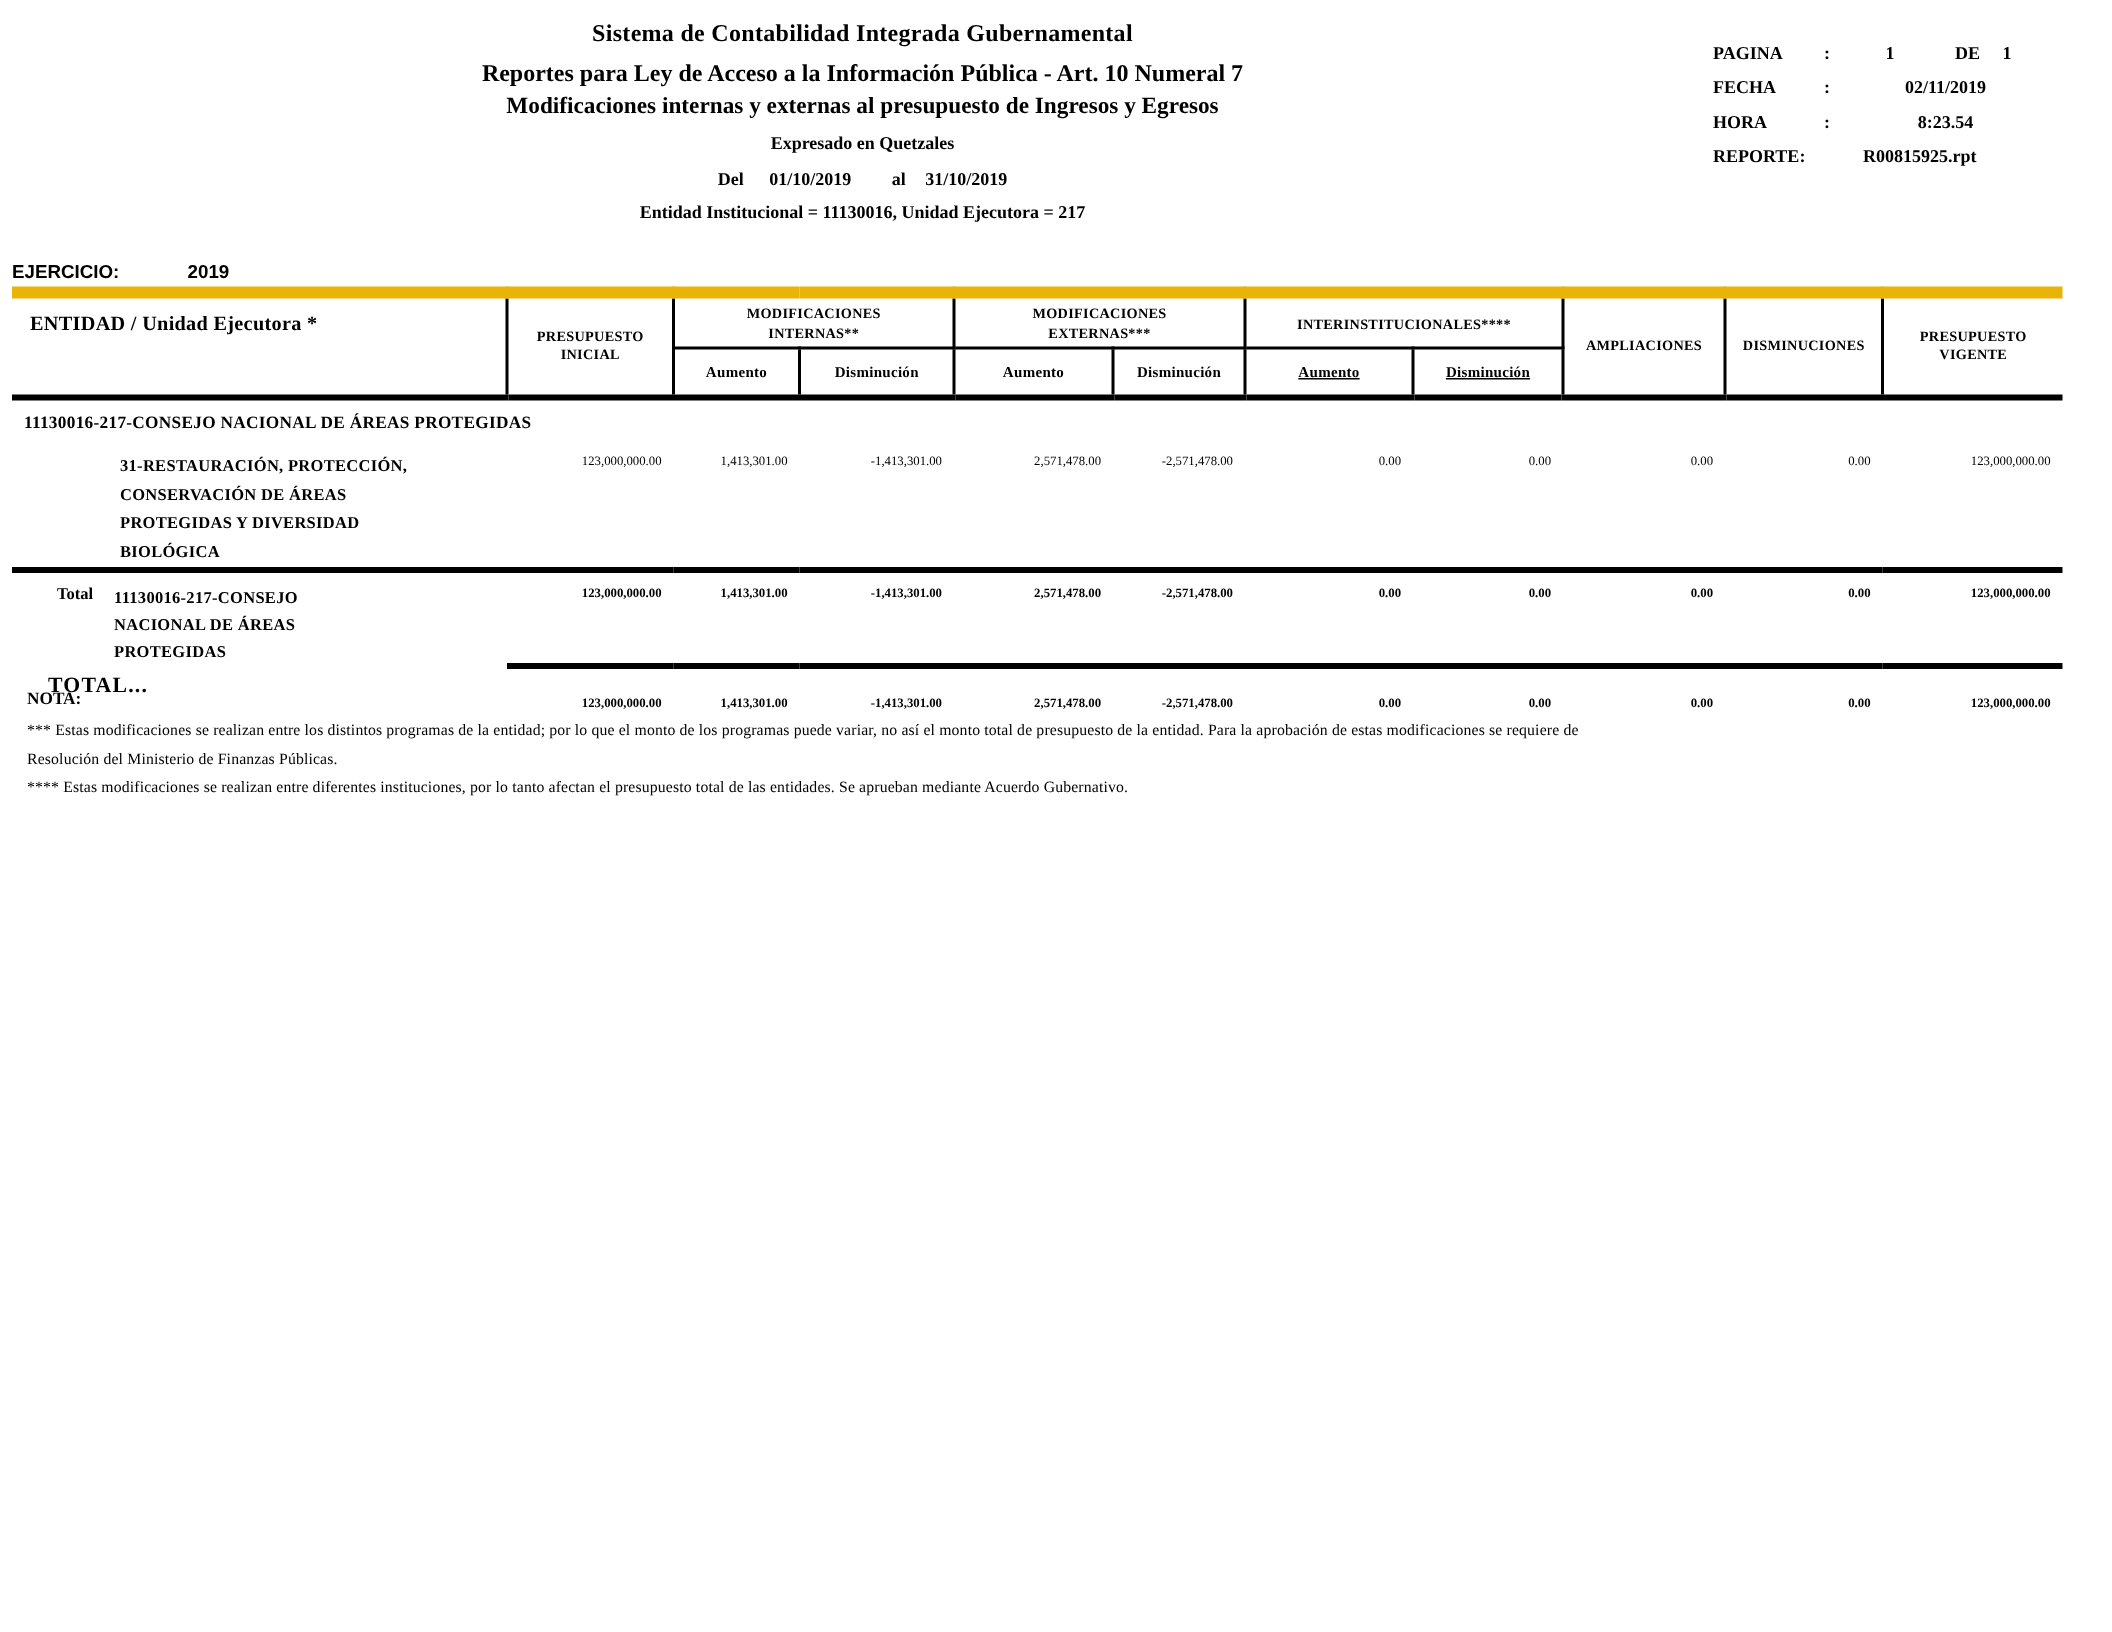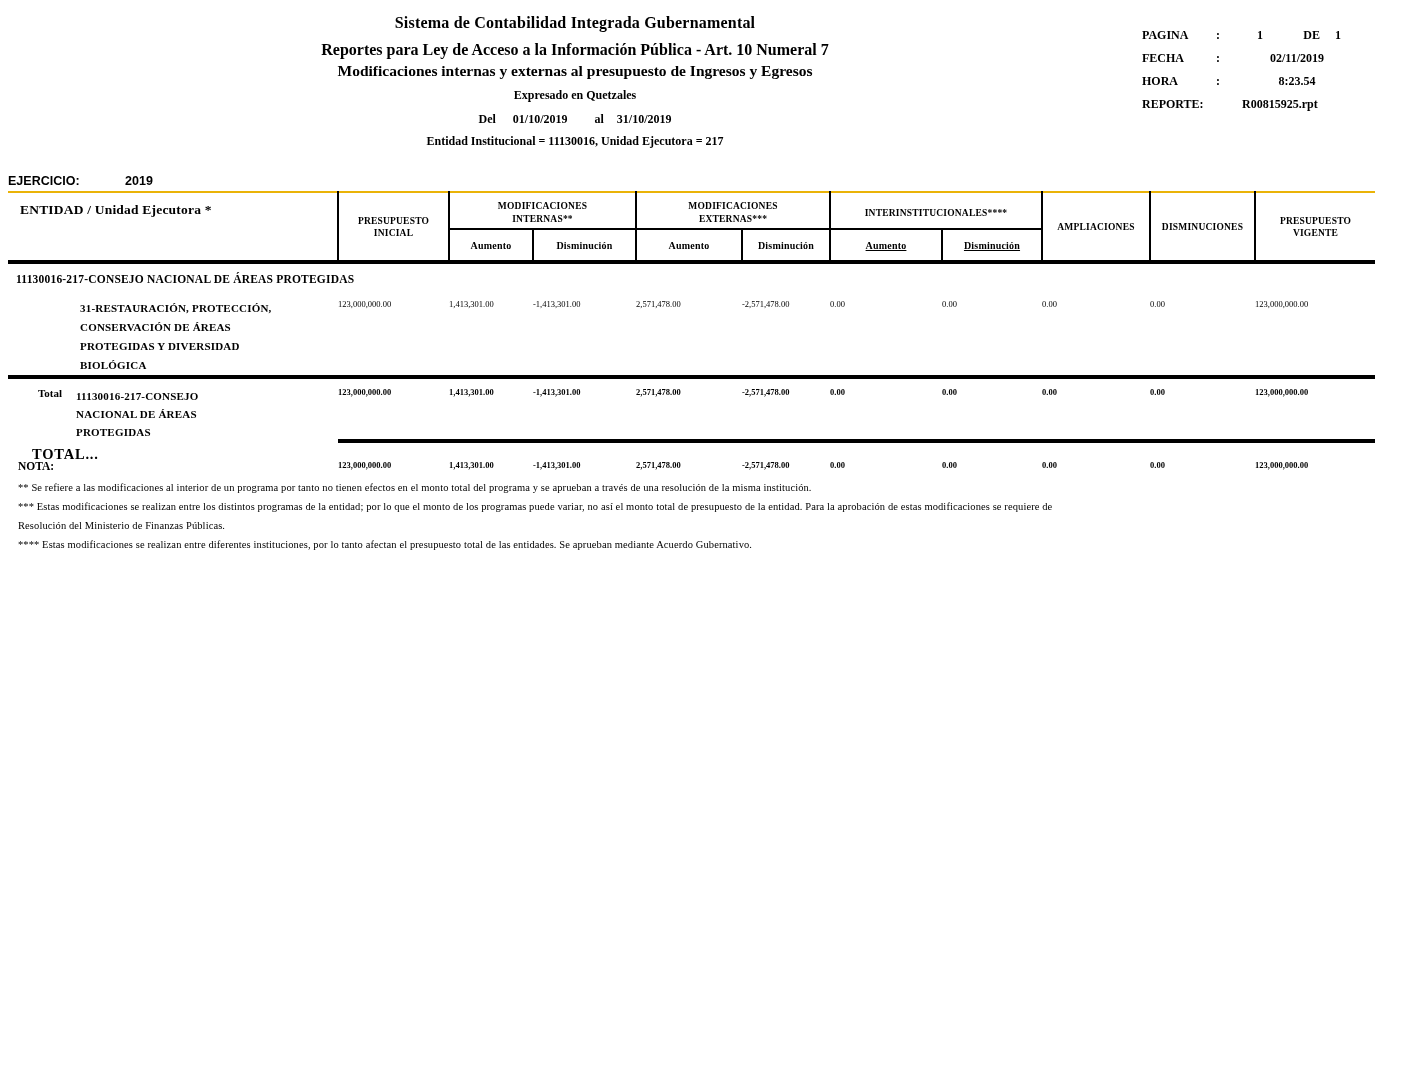--- a/index.html
+++ b/index.html
@@ -35,41 +35,41 @@
   .meta-val-1 { width:36px; text-align:center; }
   .meta-de { width:42px; text-align:right; }
   .meta-rep-label { width:100px; }
   .meta-rep-val { text-align:left; }
 
   
   .ejercicio { position:absolute; left:8px; top:174px; font-family:"Liberation Sans", sans-serif; font-size:12.5px; font-weight:bold; }
   .ejercicio .val { margin-left:42px; }
 
   
-  table.report { position:absolute; left:8px; top:191px; width:1367px; border-collapse:collapse; table-layout:fixed; border-top:2px solid #eab308; }
+  table.report { position:absolute; left:8px; top:191px; width:1367px; border-collapse:collapse; table-layout:fixed; border-top:8px solid #eab308; }
   table.report th, table.report td { overflow:hidden; }
 
   thead th {
     font-weight:bold; font-size:9.5px; text-align:center; vertical-align:middle;
     border-right:2px solid #000; letter-spacing:0.2px;
   }
   thead th.no-r { border-right:none; }
   thead tr.h1 th.span2 { border-bottom:4px solid #000; }
   thead tr.h1 th.grp { height:37px; border-bottom:2px solid #000; padding-top:4px; vertical-align:middle; }
   thead tr.h2 th { height:33px; border-bottom:4px solid #000; font-weight:bold; font-size:10px; }
   th.c-entidad {
     text-align:left; vertical-align:top; padding:9px 0 0 12px;
     font-size:13.5px; letter-spacing:0.2px;
   }
   th .narrow { display:inline-block; max-width:92px; line-height:12px; }
   th .narrow-g { display:inline-block; max-width:118px; line-height:13px; }
   .ul { text-decoration:underline; }
 
   tbody td { vertical-align:top; }
-  td.num { font-size:8.5px; padding-right:8px; white-space:nowrap; }
+  td.num { text-align:right; font-size:8.5px; padding-right:8px; white-space:nowrap; }
 
   tr.group-row td { height:28px; padding:9px 0 0 8px; font-size:11.5px; font-weight:bold; letter-spacing:0.2px; }
   tr.program-row td { height:62px; padding-top:9px; }
   tr.program-row td.name { padding-left:72px; }
   tr.program-row td { border-bottom:4px solid #000; }
   .prog-name { width:220px; font-size:11px; font-weight:bold; line-height:19px; letter-spacing:0.2px; }
 
   tr.total-row td { height:57px; padding-top:8px; font-weight:bold; }
   tr.total-row td.num { border-bottom:4px solid #000; }
   td.total-name { padding-left:30px; }
@@ -212,18 +212,17 @@
         <td class="num">0.00</td>
         <td class="num">0.00</td>
         <td class="num">0.00</td>
         <td class="num">123,000,000.00</td>
       </tr>
     </tbody>
   </table>
 
   <div class="notes">
     <div class="notes-title">NOTA:</div>
-    <div class="note-item">** Se refiere a las modificaciones al interior de un programa por tanto no tienen efectos en el monto total del programa y se aprueban a través de una resolución de la misma institución.</div>
     <div class="note-item">*** Estas modificaciones se realizan entre los distintos programas de la entidad; por lo que el monto de los programas puede variar, no así el monto total de presupuesto de la entidad. Para la aprobación de estas modificaciones se requiere de Resolución del Ministerio de Finanzas Públicas.</div>
     <div class="note-item">**** Estas modificaciones se realizan entre diferentes instituciones, por lo tanto afectan el presupuesto total de las entidades. Se aprueban mediante Acuerdo Gubernativo.</div>
   </div>
 
 </div>
 
 </body></html>

